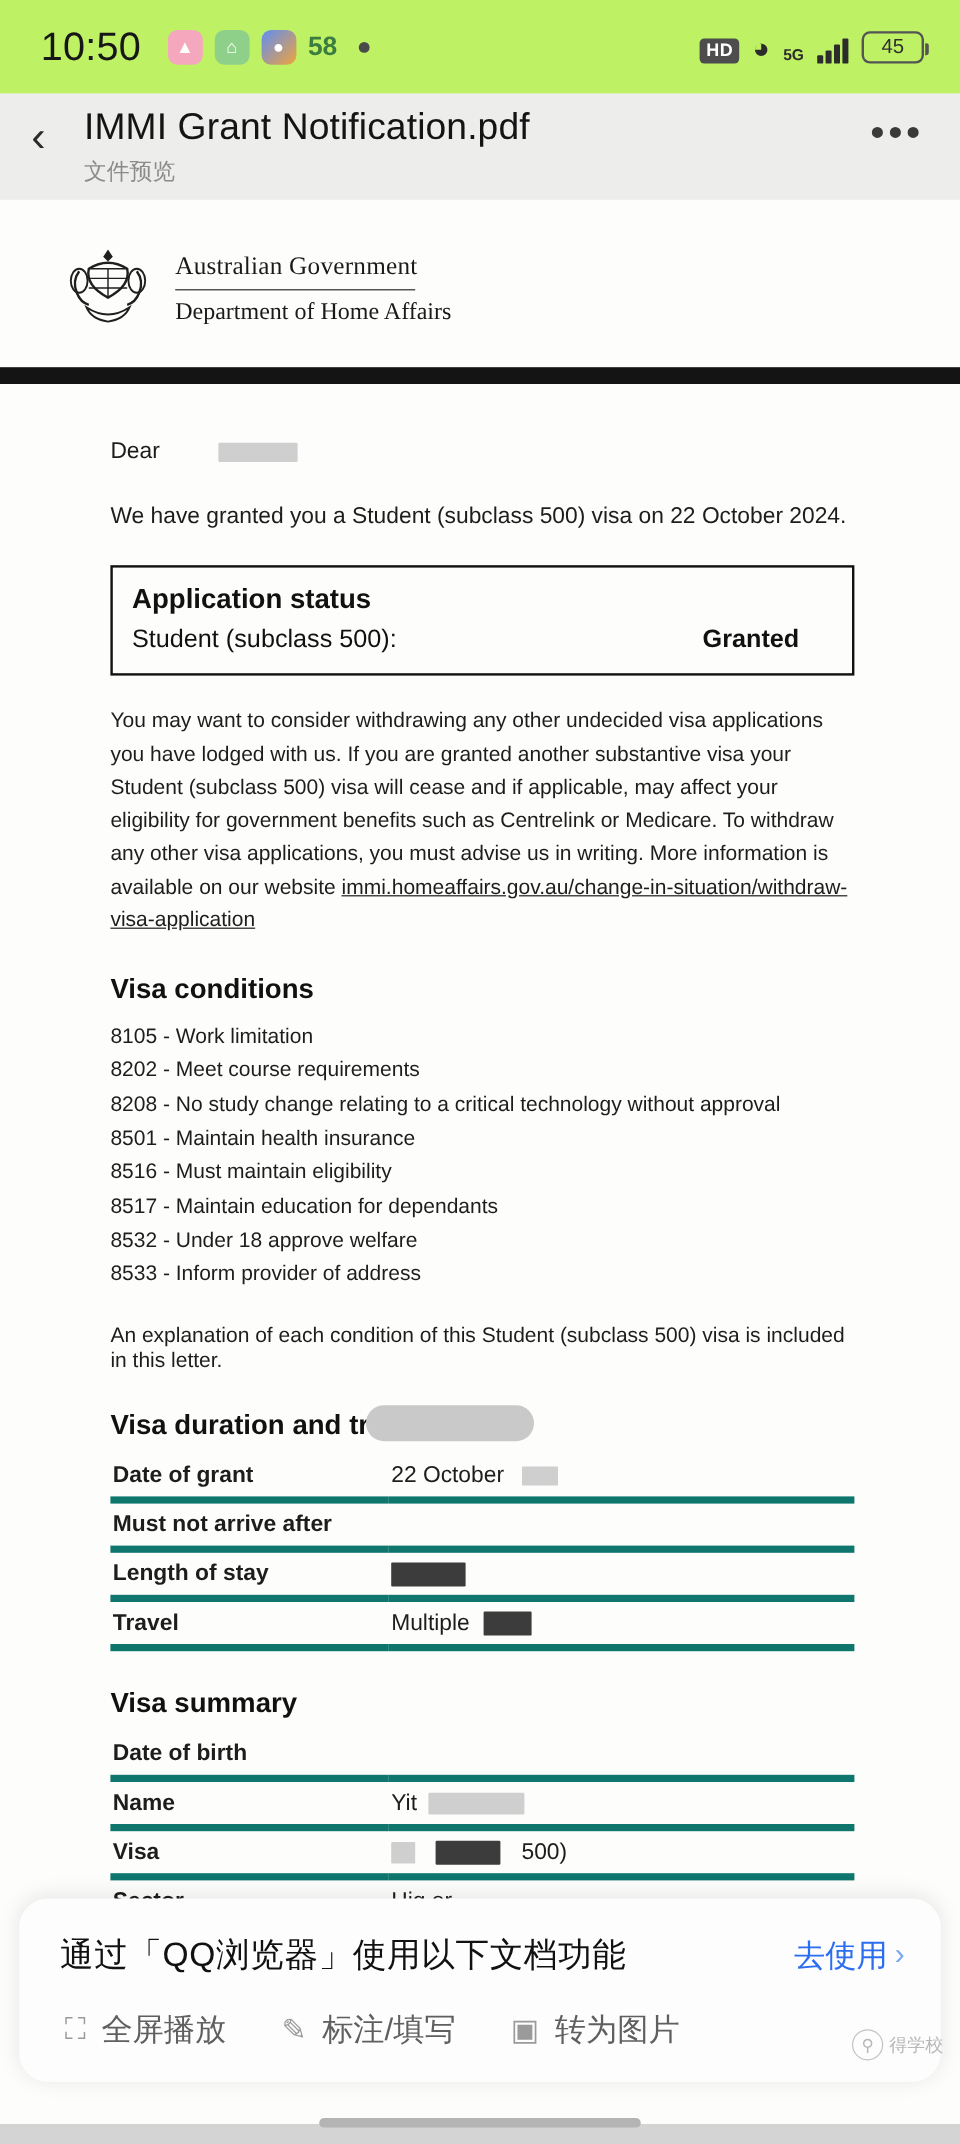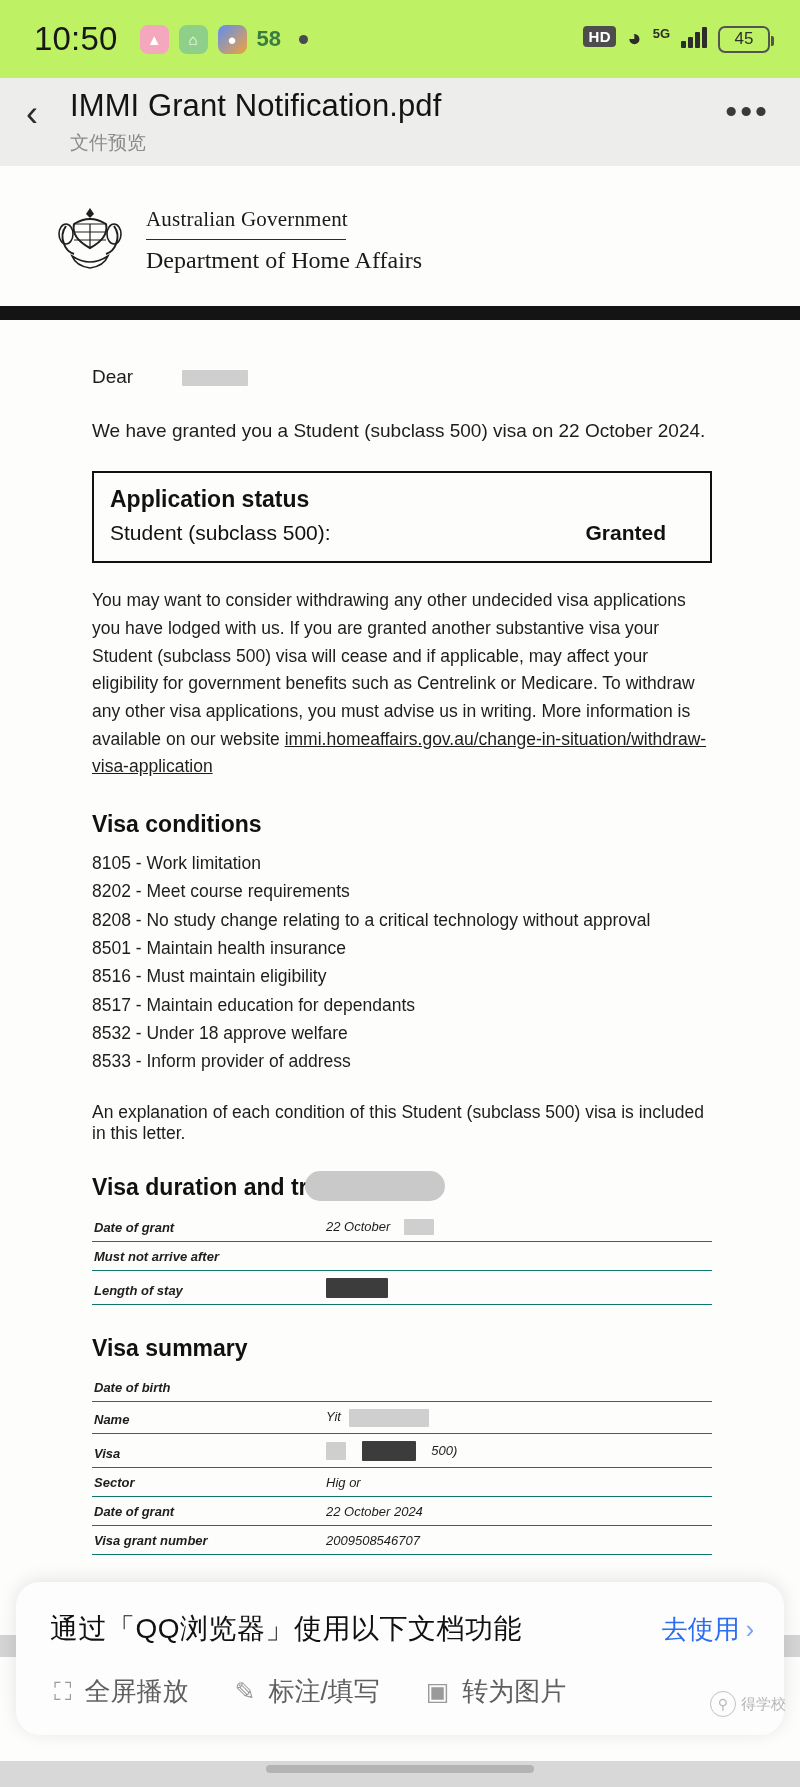--- a/index.html
+++ b/index.html
@@ -51,21 +51,21 @@
     font-size: 22px; color: #3a7d3f; font-weight: 700;
   }
   .dot-small {
     width: 9px; height: 9px; border-radius: 50%;
     background: #4a4a4a;
     margin-left: 8px;
   }
   .status-right {
     margin-left: auto;
     display: flex;
-    align-items: flex-start;
+    align-items: flex-end;
     gap: 11px;
   }
   .hd-badge {
     font-size: 15px;
     color: #fff;
     background: #4d4d4d;
     border-radius: 4px;
     padding: 2px 5px;
     font-weight: 700;
     letter-spacing: .5px;
@@ -168,21 +168,21 @@
     color: #1a1a1a;
     letter-spacing: .2px;
   }
   .gov-rule {
     border-bottom: 1.5px solid #2b2b2b;
     margin: 7px 0 7px 0;
     width: 200px;
   }
   .gov-line2 {
     font-family: "Liberation Serif", serif;
-    font-size: 24px;
+    font-size: 20px;
     color: #1a1a1a;
   }
   .black-bar {
     height: 14px;
     background: #141414;
     margin-top: 30px;
   }
 
   .body-pad { padding: 0 88px 0 92px; }
   .dear {
@@ -252,26 +252,25 @@
     color: #1d1d1d;
     margin-top: 26px;
   }
 
   table.kv {
     width: 100%;
     border-collapse: collapse;
     margin-top: 2px;
   }
   table.kv td {
-    border-bottom: 1px solid #0f766e;
-    font-size: 13px;
+    border-bottom: 6px solid #0f766e;
+    font-size: 19px;
     color: #1d1d1d;
     padding: 7px 2px 6px 2px;
     vertical-align: bottom;
-    font-style: italic;
   }
   table.kv td.k { font-weight: 700; width: 232px; }
   table.kv td.v { position: relative; }
 
   .blackline {
     border-bottom: 2.5px solid #111;
     margin: 40px 56px 0 56px;
   }
 
   .pageno {
@@ -466,20 +465,27 @@
           <tr>
             <td class="k">Must not arrive after</td>
             <td class="v"></td>
           </tr>
           <tr>
             <td class="k">Length of stay</td>
             <td class="v">
               <span class="redact redact-dark" style="width:62px;height:20px;"></span>
             </td>
           </tr>
+          <tr>
+            <td class="k">Travel</td>
+            <td class="v">
+              <span>Multiple</span>
+              <span class="redact redact-dark" style="width:40px;height:20px;margin-left:6px;"></span>
+            </td>
+          </tr>
         </tbody>
           </table>
 
         <h4 class="sec">Visa summary</h4>
         <table class="kv">
           <tbody>
               <tr>
             <td class="k">Date of birth</td>
             <td class="v"></td>
           </tr>

